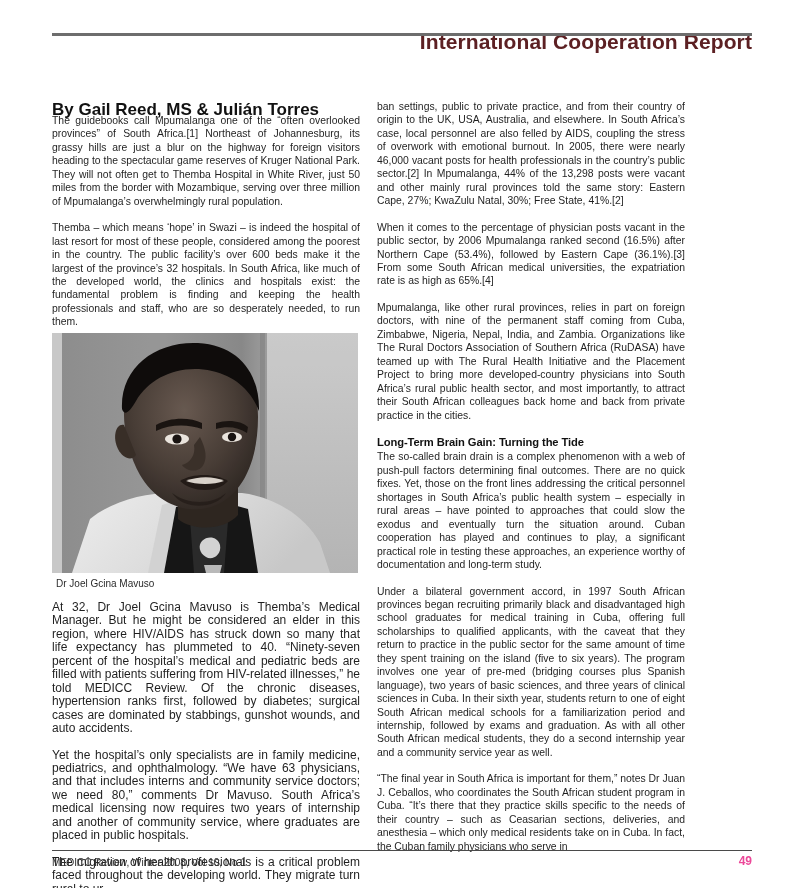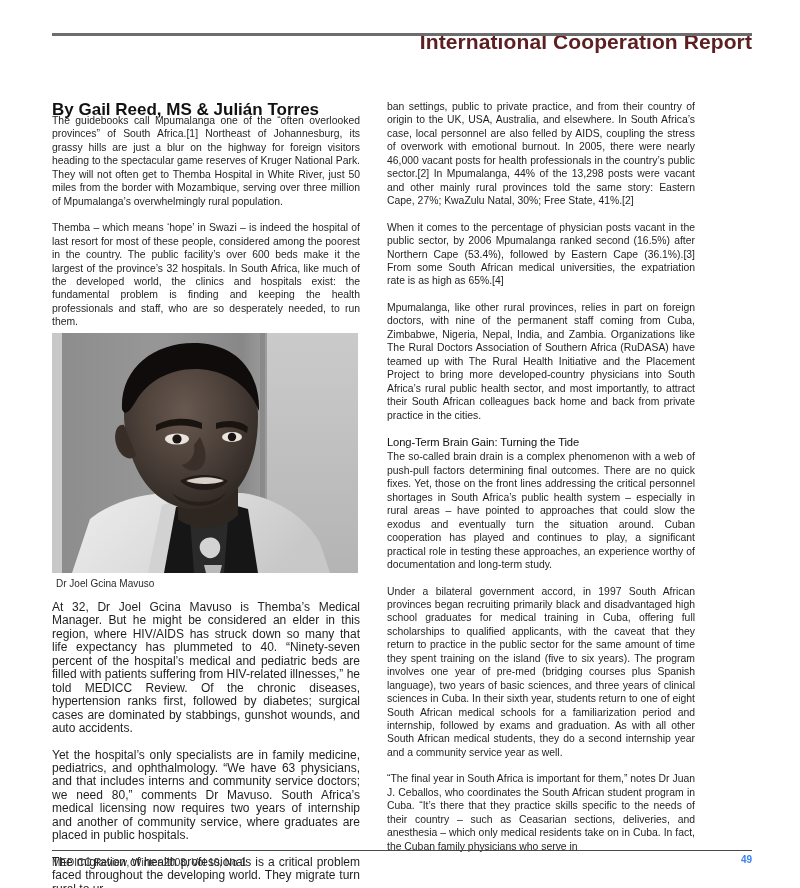--- a/index.html
+++ b/index.html
@@ -66,29 +66,29 @@
   .col {
     position: absolute;
     top: 114px;
     width: 308px;
     font-size: 10.4px;
     line-height: 13.45px;
     text-align: justify;
     color: #1f1f1f;
   }
   .col-left  { left: 52px; }
-  .col-right { left: 387px; top: 100px; }
+  .col-right { left: 377px; top: 100px; }
 
   .col p {
     margin: 0 0 13px 0;
   }
 
   .section-head {
     font-size: 11.2px;
-    font-weight: normal;
+    font-weight: bold;
     color: #111;
     margin: 14px 0 1px 0;
     text-align: left;
     letter-spacing: -0.1px;
   }
 
   
   .photo-wrap {
     position: absolute;
     left: 52px;
@@ -133,23 +133,23 @@
     position: absolute;
     left: 52px;
     top: 857px;
     font-size: 10px;
     color: #2b2b2b;
   }
   .footer-page {
     position: absolute;
     right: 48px;
     top: 854px;
-    font-size: 10px;
-    font-weight: bold;
-    color: #3b82f6;
+    font-size: 12px;
+    font-weight: bold;
+    color: #ec4899;
     margin-left: 19px;
   }
 </style>
 </head>
 <body>
 
 <div class="page">
 
   <div class="running-head">International Cooperation Report</div>
 

